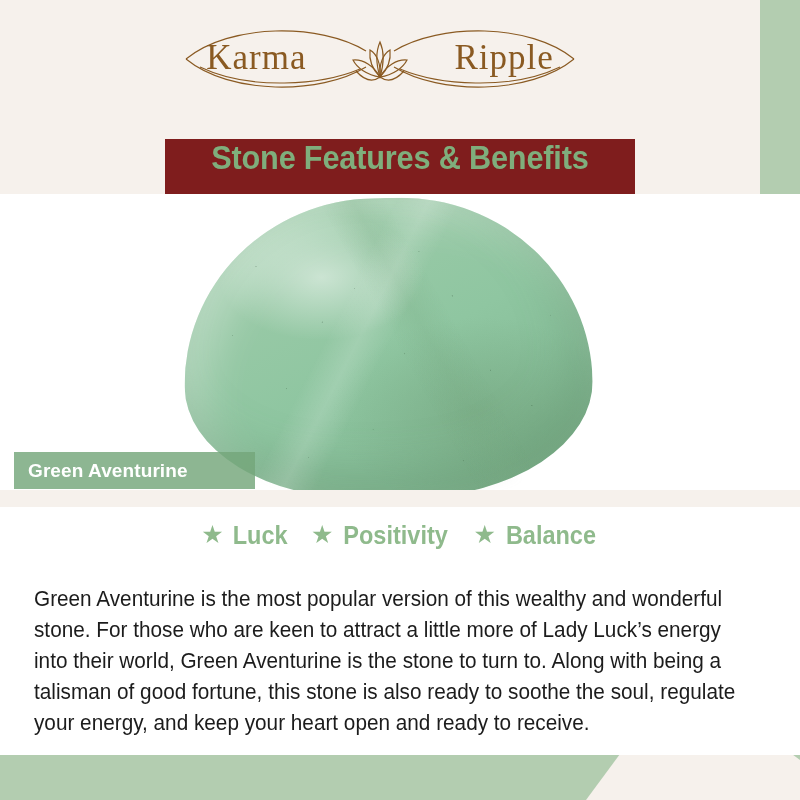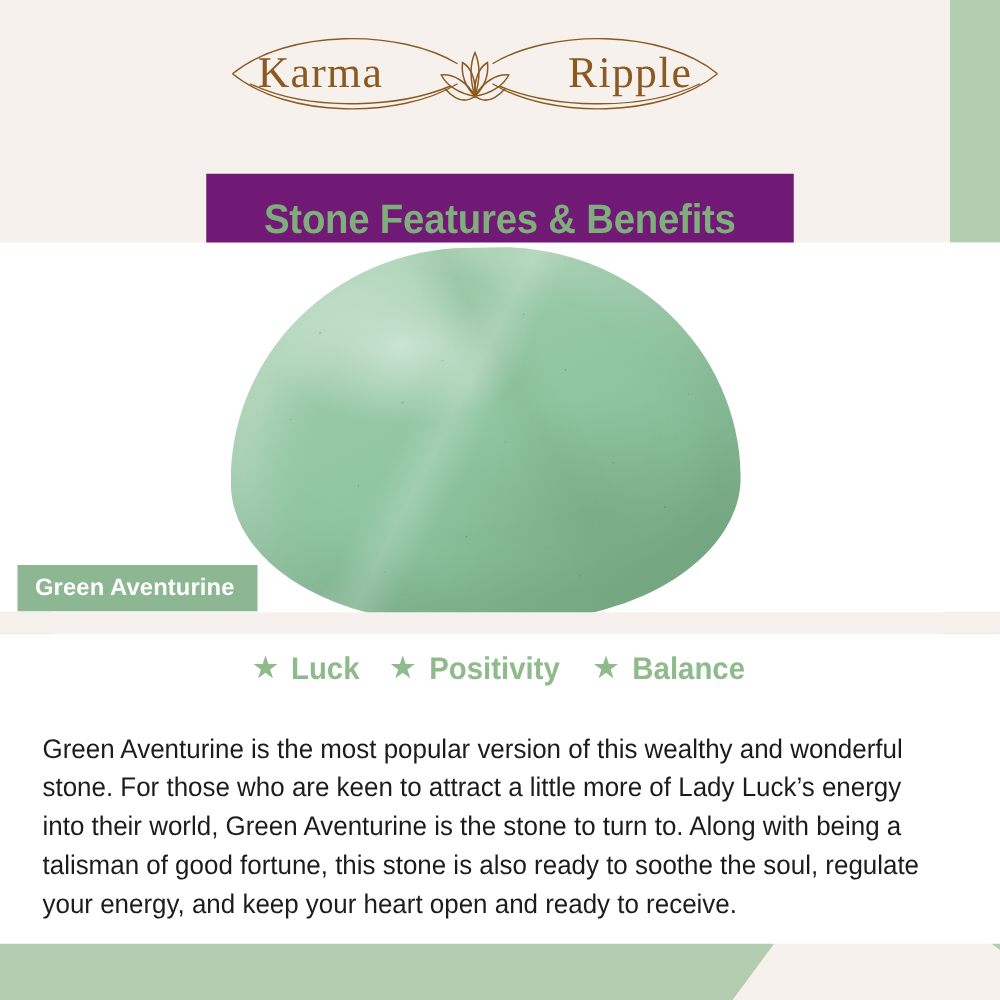--- a/index.html
+++ b/index.html
@@ -94,24 +94,24 @@
   .logo-word-left { margin-right: 74px; }
   .logo-word-right { margin-left: 74px; }
 
   
   .banner {
     position: absolute;
     left: 165px;
     top: 139px;
     width: 470px;
     height: 55px;
-    background: #701a75;
+    background: #7f1d1d;
     z-index: 6;
     display: flex;
-    align-items: flex-end;
+    align-items: flex-start;
     justify-content: center;
   }
   .banner-title {
     font-family: "Liberation Sans Narrow", "Liberation Sans", sans-serif;
     font-weight: bold;
     font-size: 33px;
     letter-spacing: -0.2px;
     color: #7fae7c;
     transform: scaleX(0.93);
     white-space: nowrap;
@@ -189,21 +189,21 @@
     height: 44px;
     background: radial-gradient(ellipse 50% 50% at 50% 50%, rgba(150,170,155,0.30), rgba(150,170,155,0) 72%);
     filter: blur(3px);
   }
 
   
   .name-band {
     position: absolute;
     left: 14px;
     top: 452px;
-    width: 192px;
+    width: 241px;
     height: 37px;
     background: rgba(116,166,122,0.82);
     display: flex;
     align-items: center;
     z-index: 5;
   }
   .name-band-label {
     color: #ffffff;
     font-size: 19px;
     font-weight: bold;

